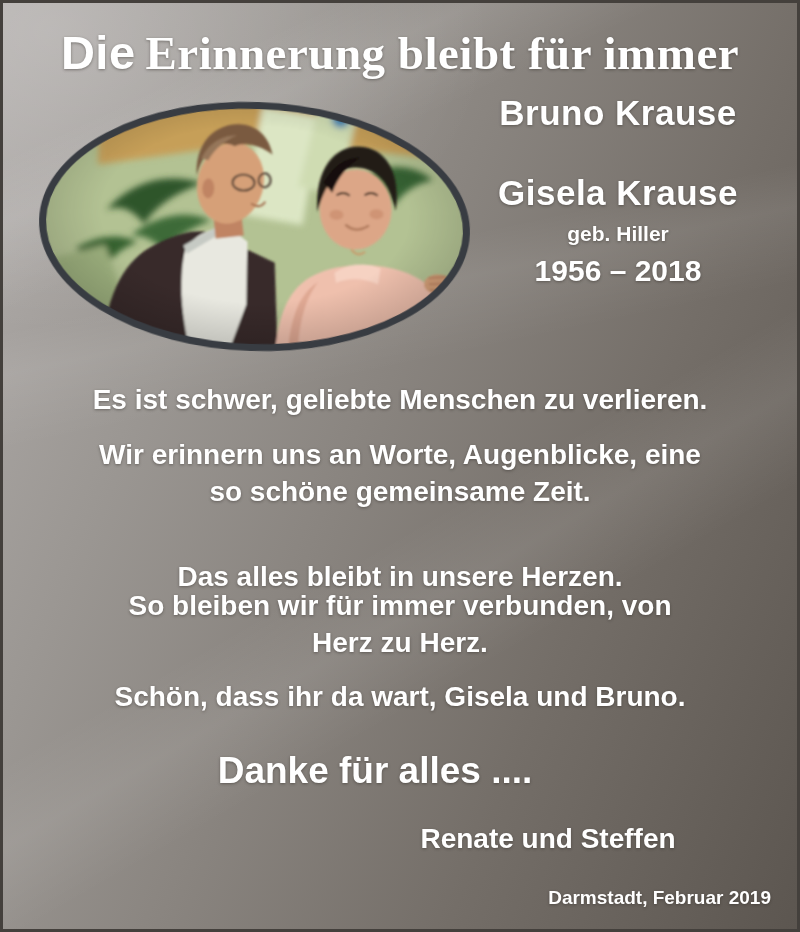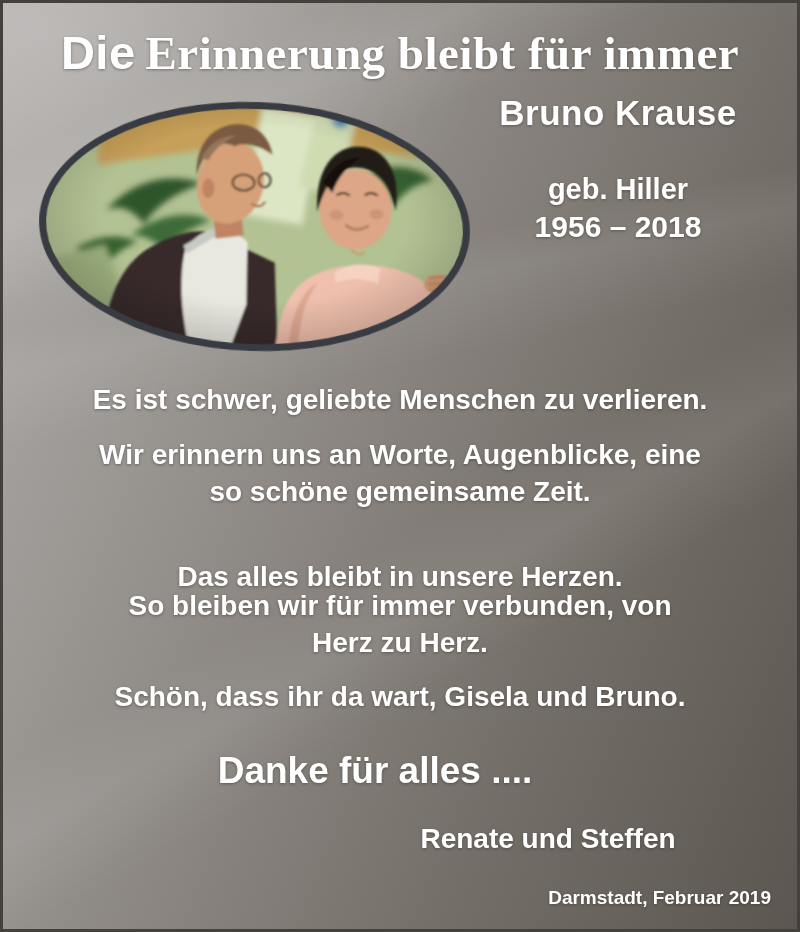--- a/index.html
+++ b/index.html
@@ -47,21 +47,21 @@
   .photo svg { display: block; width: 100%; height: 100%; }
 
   .names {
     position: absolute;
     left: 445px; top: 90px; width: 340px;
     text-align: center;
     font-weight: bold;
   }
   .person-name { font-size: 35px; line-height: 40px; letter-spacing: 0.5px; }
   .person-years { font-size: 30px; line-height: 34px; margin-top: 4px; }
-  .person-birthname { font-size: 29px; line-height: 33px; margin-top: 4px; }
+  .person-birthname { font-size: 21px; line-height: 33px; margin-top: 4px; }
   .names .second { margin-top: 40px; }
 
   .verse {
     position: absolute;
     left: 0; width: 794px;
     text-align: center;
     font-weight: bold;
     font-size: 28px;
     line-height: 37px;
   }
@@ -174,20 +174,21 @@
 
       <ellipse cx="218.5" cy="126.5" rx="212" ry="121" fill="none" stroke="#383c42" stroke-width="7"></ellipse>
     </svg>
   </div>
 
   <div class="names white">
     <div>
       <div class="person-name">Bruno Krause</div>
     </div>
     <div class="second">
+      <div class="person-name">Gisela Krause</div>
       <div class="person-birthname">geb. Hiller</div>
       <div class="person-years">1956 – 2018</div>
     </div>
   </div>
 
   <div class="verse v1 white">
     <div>Es ist schwer, geliebte Menschen zu verlieren.</div>
   </div>
   <div class="verse v2 white">
     <div>Wir erinnern uns an Worte, Augenblicke, eine</div>

